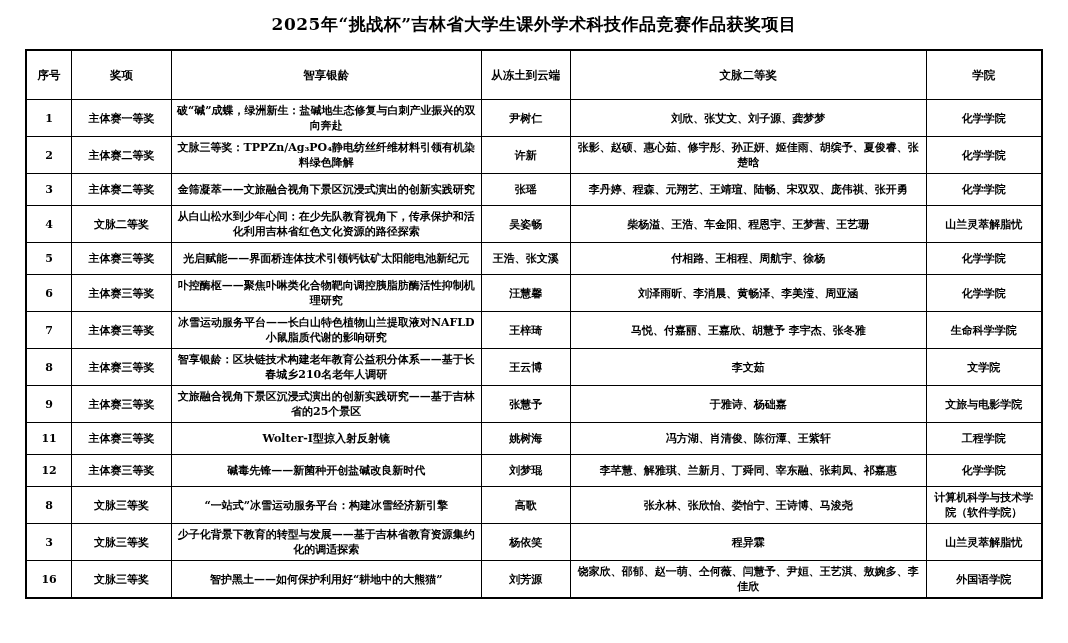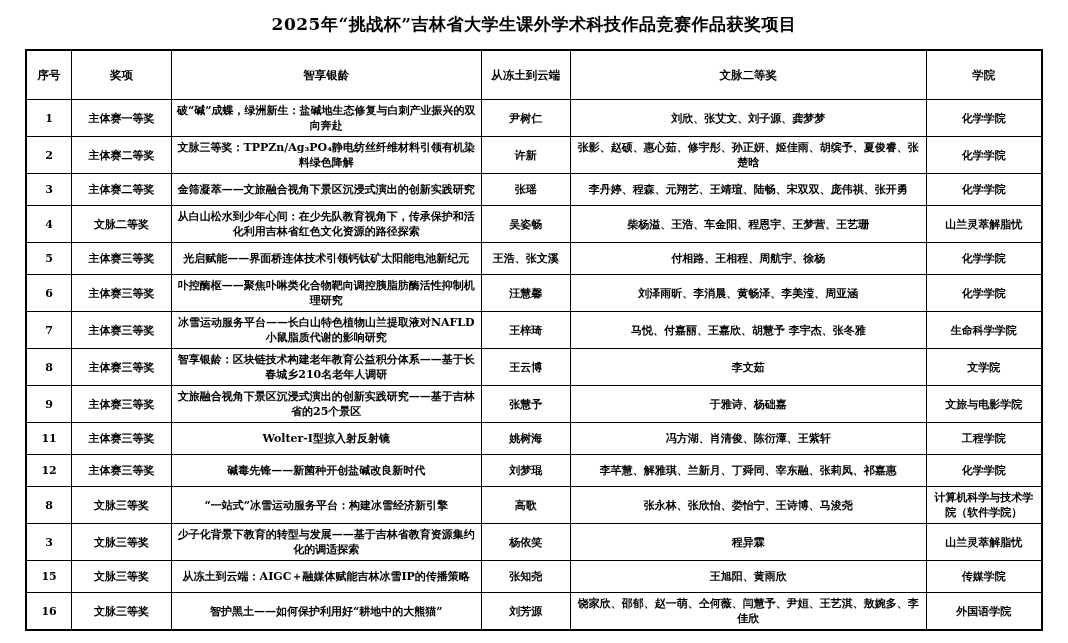--- a/index.html
+++ b/index.html
@@ -196,28 +196,20 @@
 
     <tr>
       <td>3</td>
       <td>文脉三等奖</td>
       <td>少子化背景下教育的转型与发展——基于吉林省教育资源集约化的调适探索</td>
       <td>杨依笑</td>
       <td>程异霖</td>
       <td>山兰灵萃解脂忧</td>
     </tr>
 
-    <tr>
-      <td>15</td>
-      <td>文脉三等奖</td>
-      <td>从冻土到云端：AIGC＋融媒体赋能吉林冰雪IP的传播策略</td>
-      <td>张知尧</td>
-      <td>王旭阳、黄雨欣</td>
-      <td>传媒学院</td>
-    </tr>
 
     <tr>
       <td>16</td>
       <td>文脉三等奖</td>
       <td>智护黑土——如何保护利用好“耕地中的大熊猫”</td>
       <td>刘芳源</td>
       <td>饶家欣、邵郁、赵一萌、仝何薇、闫慧予、尹姮、王艺淇、敖婉多、李佳欣</td>
       <td>外国语学院</td>
     </tr>
   </tbody>

